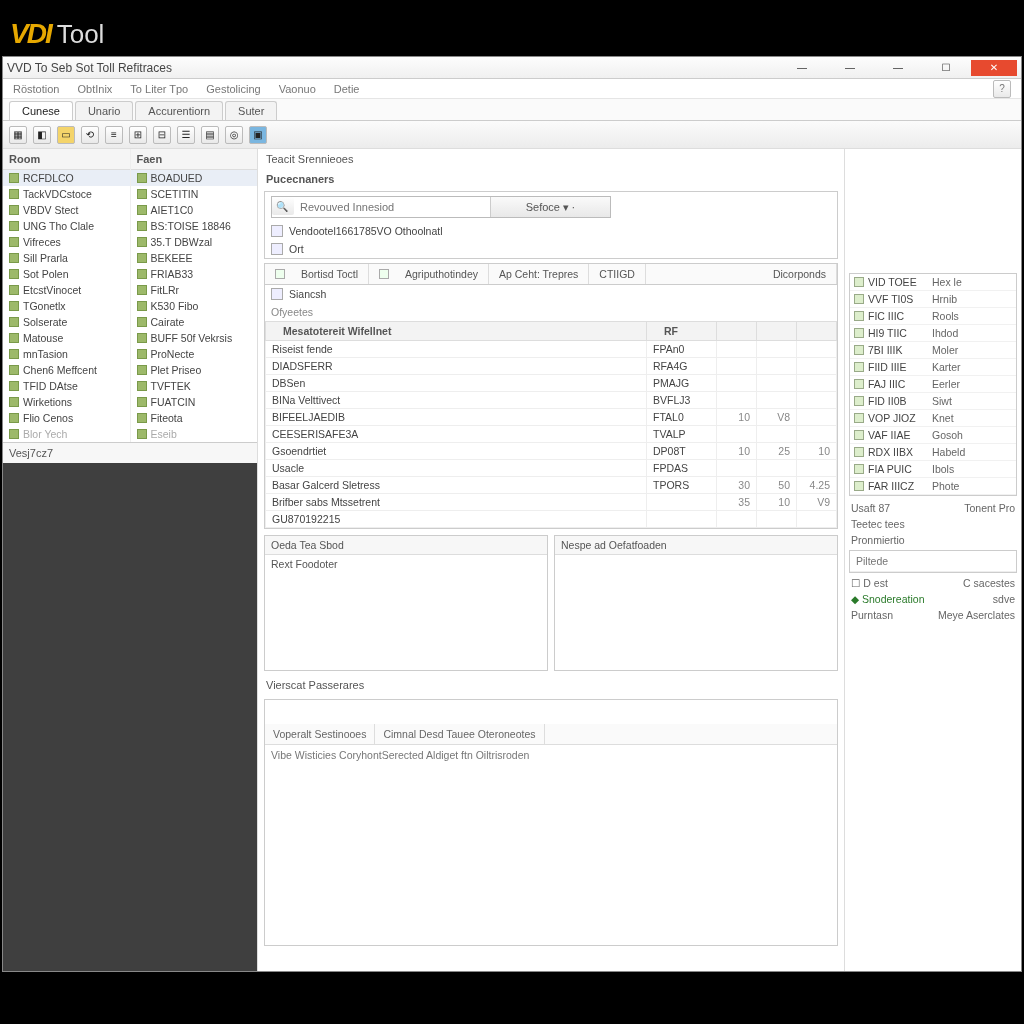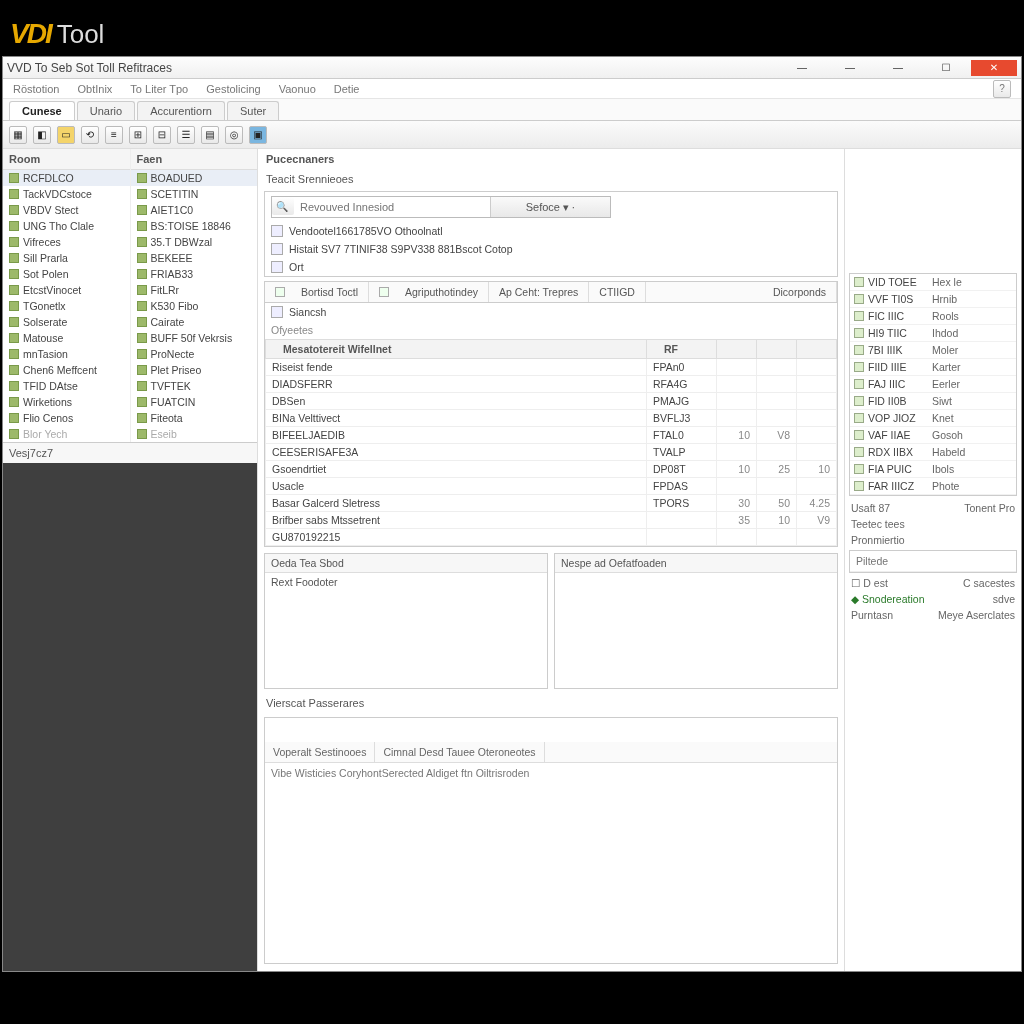--- a/index.html
+++ b/index.html
@@ -61,21 +61,21 @@
   padding:0 10px;border-bottom:1px solid #e5e5e5;color:#777;font-size:11px;
 }
 .tabbar{
   height:22px;display:flex;align-items:flex-end;gap:2px;padding:0 6px;
   border-bottom:1px solid #ccc;background:#fafafa;
 }
 .tab{
   padding:3px 12px;border:1px solid #ccc;border-bottom:none;
   background:#f3f3f3;border-radius:3px 3px 0 0;font-size:11px;color:#555;
 }
-.tab.active{background:#fff;font-weight:700;color:#222;}
+.tab.active{background:#fff;font-weight:400;color:#222;}
 .toolbar{
   height:28px;display:flex;align-items:center;gap:6px;padding:0 6px;
   border-bottom:1px solid #ddd;background:linear-gradient(#fbfbfb,#ececec);
 }
 .tool-ic{
   width:18px;height:18px;border:1px solid #bbb;border-radius:2px;
   display:flex;align-items:center;justify-content:center;
   background:linear-gradient(#fff,#e9e9e9);font-size:10px;
 }
 .main{display:flex;height:822px;}
@@ -359,38 +359,34 @@
                   <span>Eseib</span>
                 </div>
               </div>
        </div>
      </div>
      <div class="key-box">Vesj7cz7</div>
      <div class="left-filler"></div>
    </div>
 
    <div class="center">
+     <div class="sect-title">Teacit Srennieoes</div>
      <div class="sect-title bold">Pucecnaners</div>
-     <div class="sect-title">Teacit Srennieoes</div>
 
      <div class="panel">
        <div class="search-combo">
          <span class="tool-ic" style="border:none;width:22px">🔍</span>
          <input placeholder="Revouved Innesiod" style="">
          <div class="dd">
            <span>Sefoce</span>&nbsp;▾&nbsp;·
          </div>
        </div>
        <div class="panel-row">
               <span class="ic"></span>
               <span>Vendootel1661785VO Othoolnatl</span>
-            </div>
-       <div class="panel-row">
-              <span class="ic"></span>
-              <span>Histait SV7 7TINIF38 S9PV338 881Bscot Cotop</span>
             </div>
        <div class="panel-row">
               <span class="ic"></span>
               <span>Ort</span>
             </div>
      </div>
 
      <div class="panel">
        <div class="inner-tabs">
          <div class="inner-tab">

